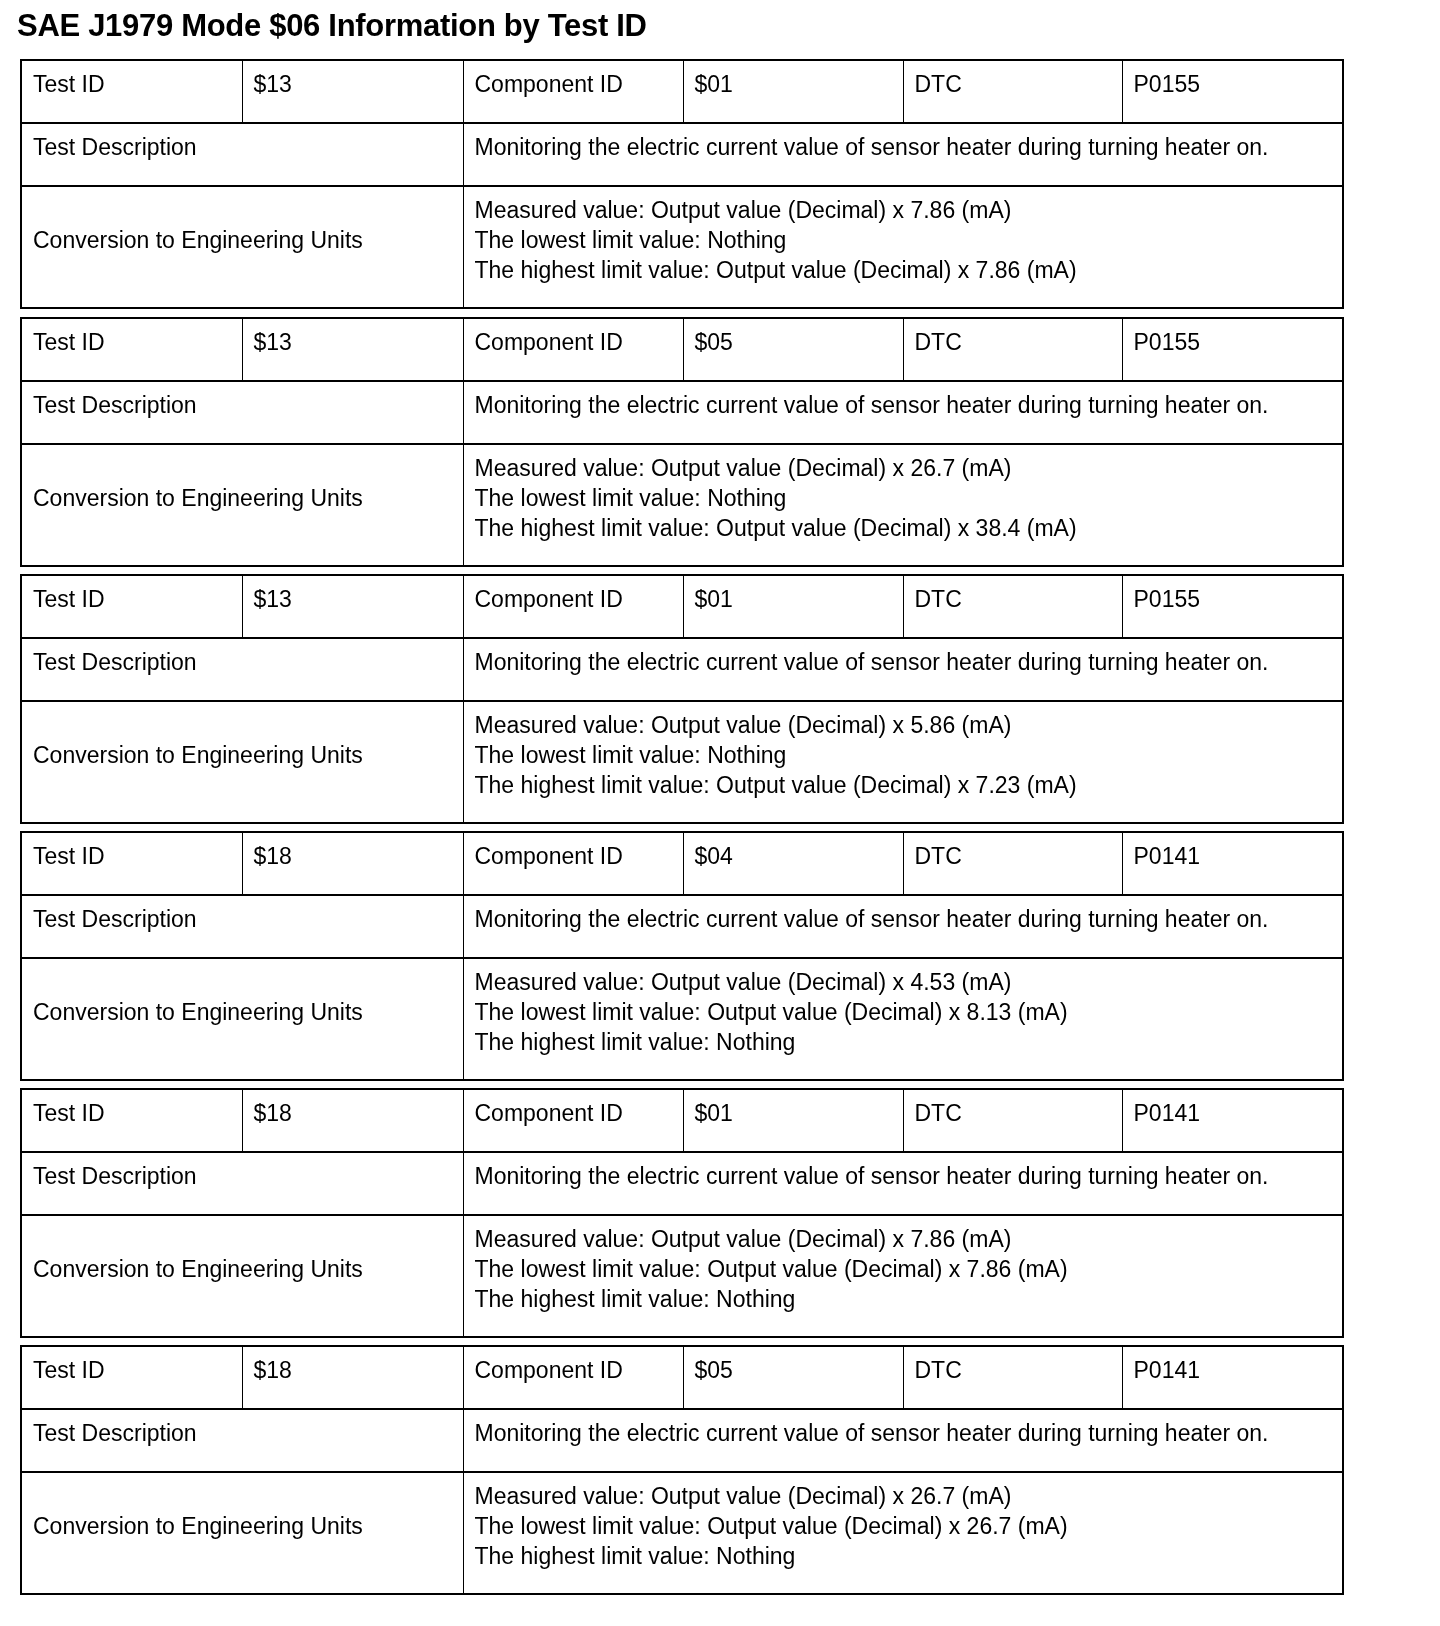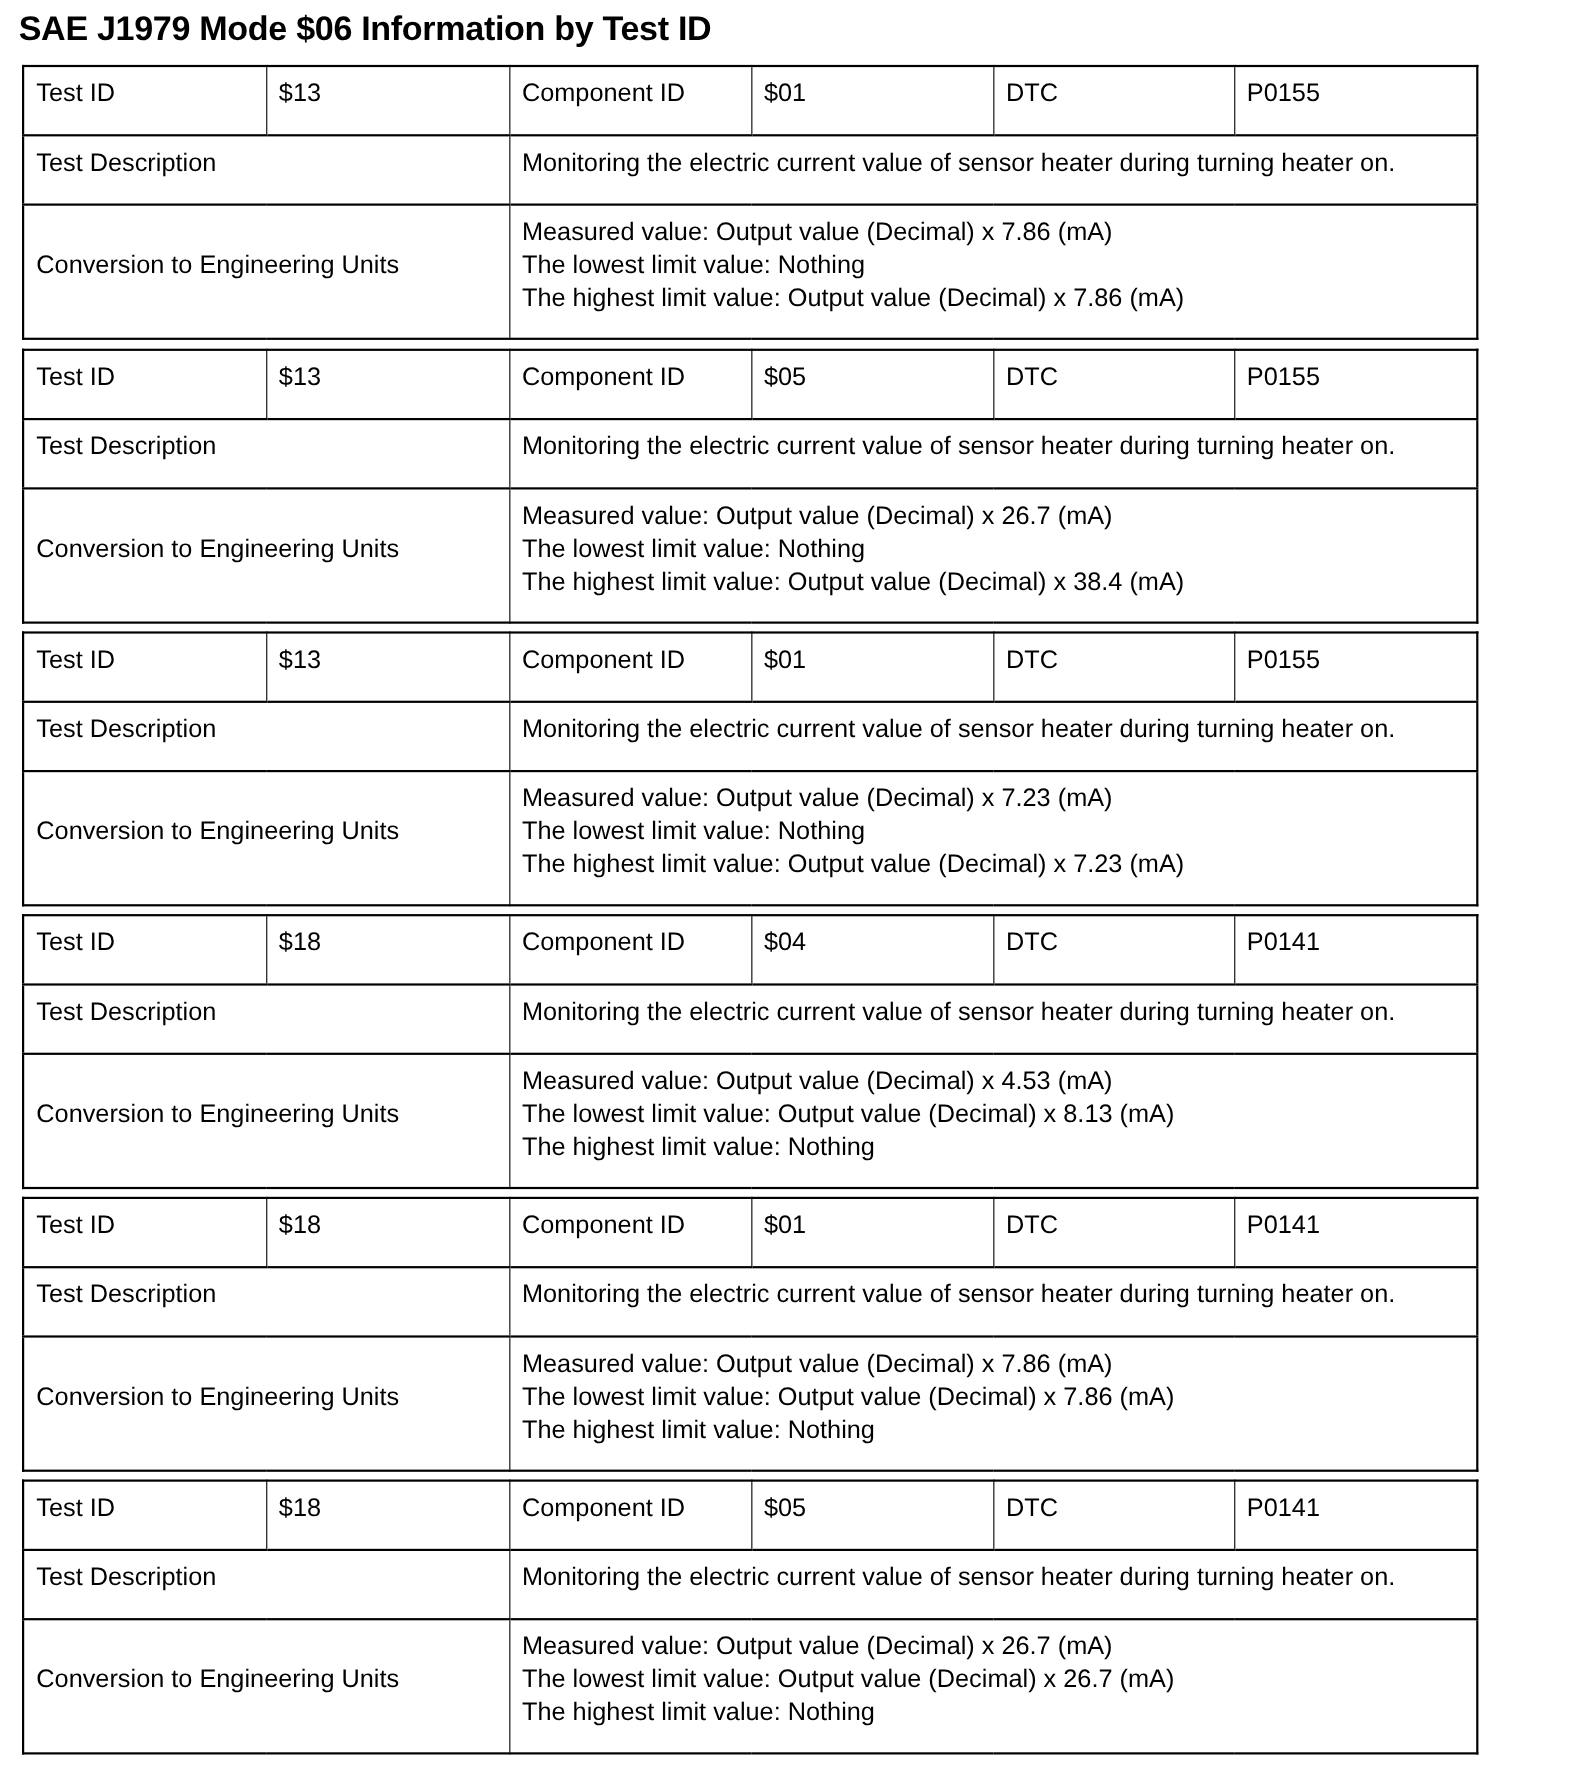--- a/index.html
+++ b/index.html
@@ -115,21 +115,21 @@
       <td>DTC</td>
       <td>P0155</td>
     </tr>
     <tr class="r2">
       <td colspan="2">Test Description</td>
       <td colspan="4">Monitoring the electric current value of sensor heater during turning heater on.</td>
     </tr>
     <tr class="r3">
       <td colspan="2">Conversion to Engineering Units</td>
       <td colspan="4">
-        <span class="conv-line">Measured value: Output value (Decimal) x 7.23 (mA)</span>
+        <span class="conv-line">Measured value: Output value (Decimal) x 5.86 (mA)</span>
         <span class="conv-line">The lowest limit value: Nothing</span>
         <span class="conv-line">The highest limit value: Output value (Decimal) x 7.23 (mA)</span>
       </td>
     </tr>
   </tbody>
     </table>
     <table class="block" style="top: 831px;">
     <colgroup>
       <col style="width:221px">
         <col style="width:221px">

